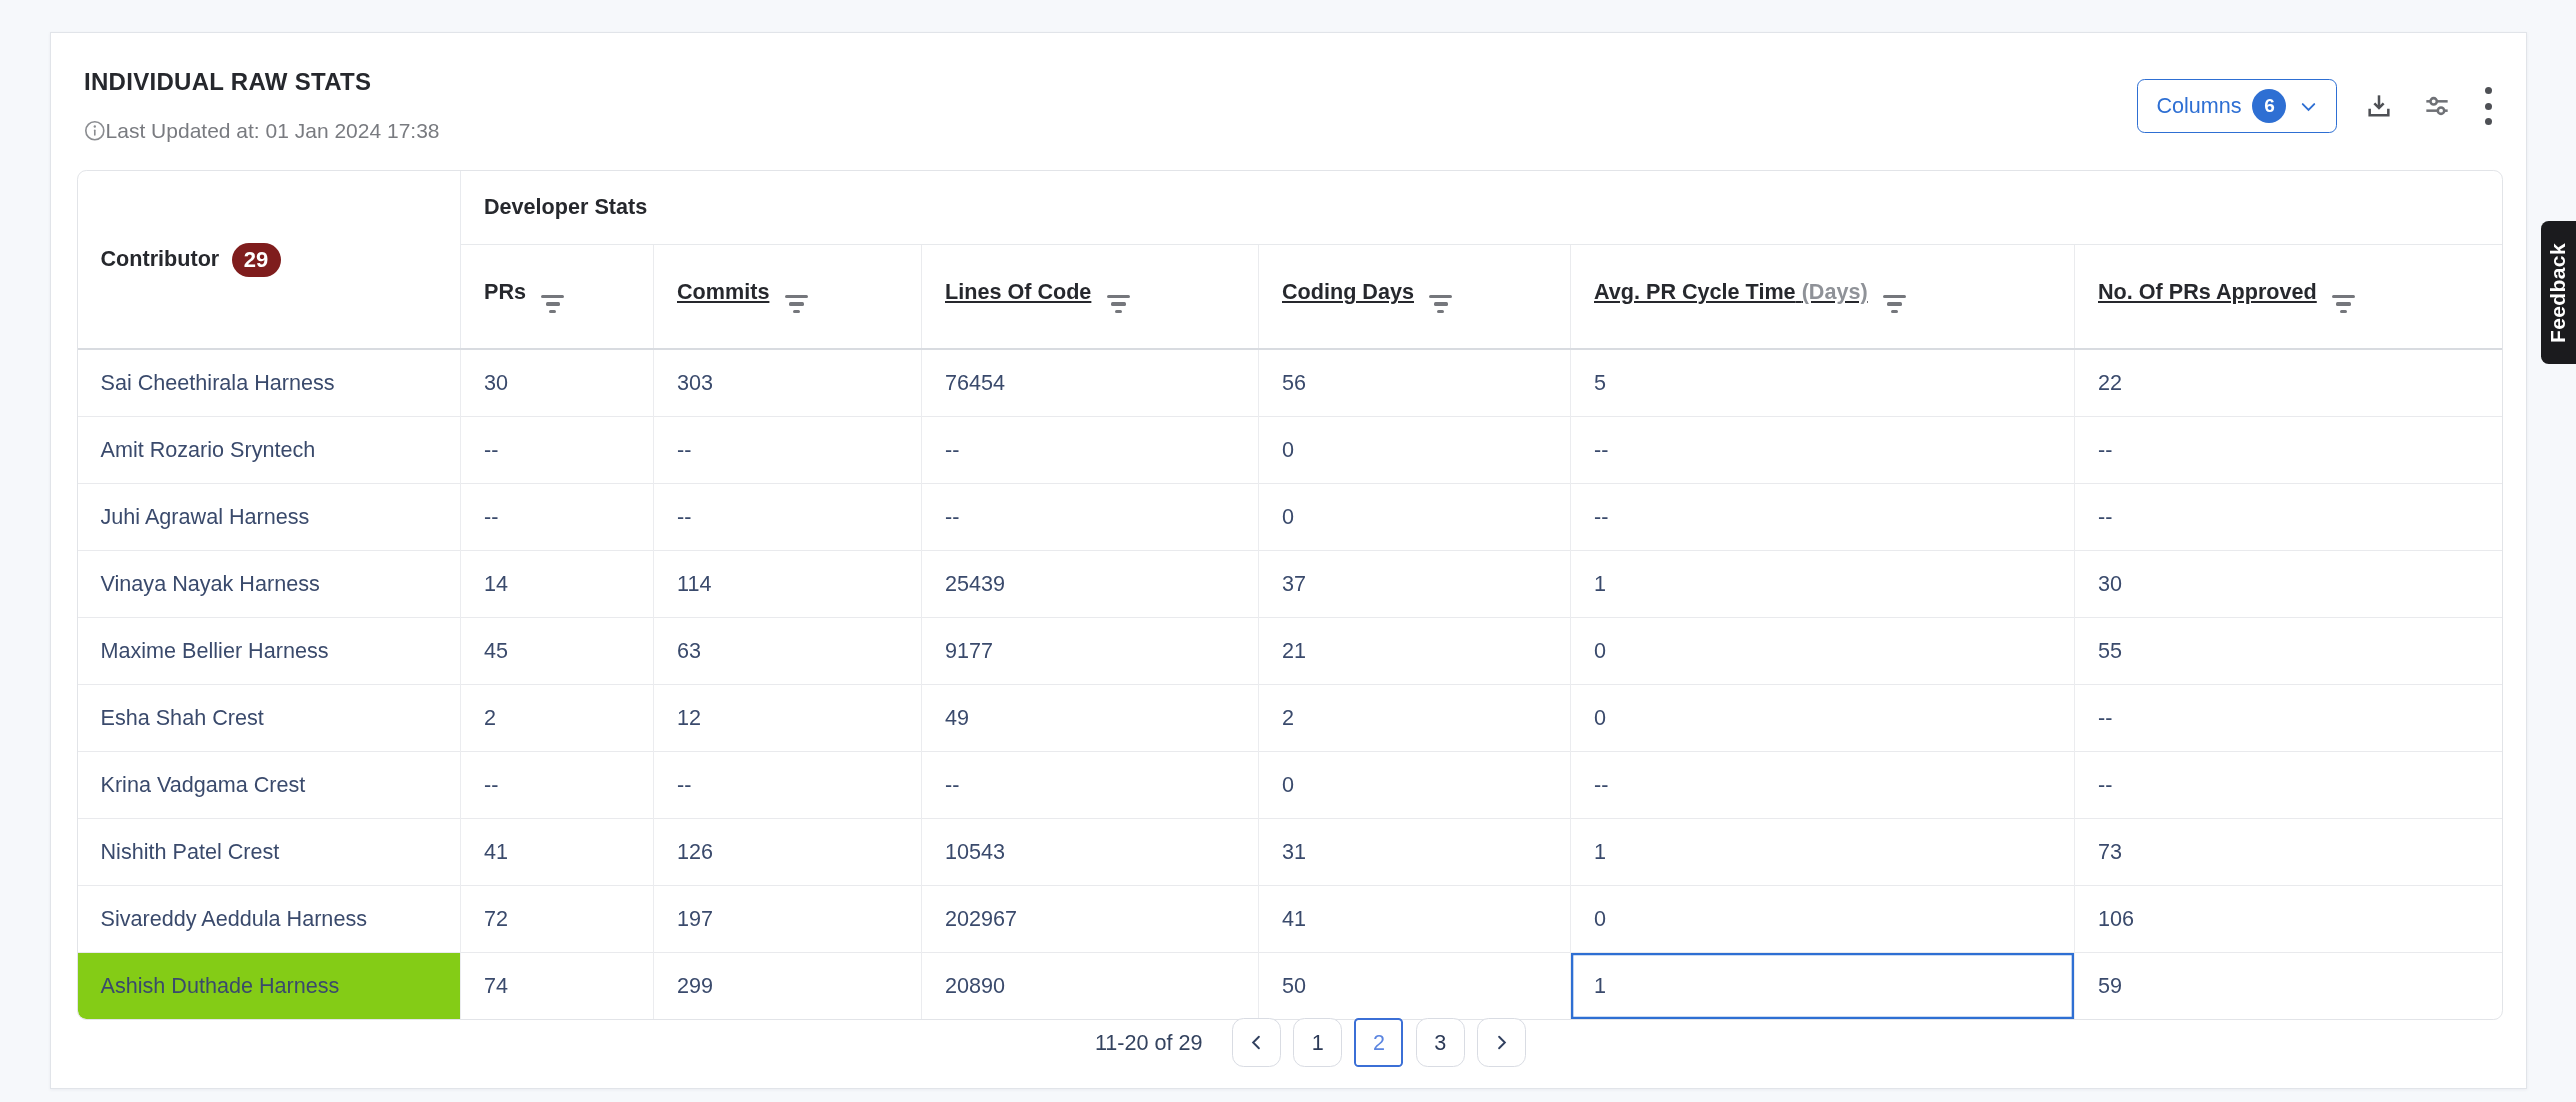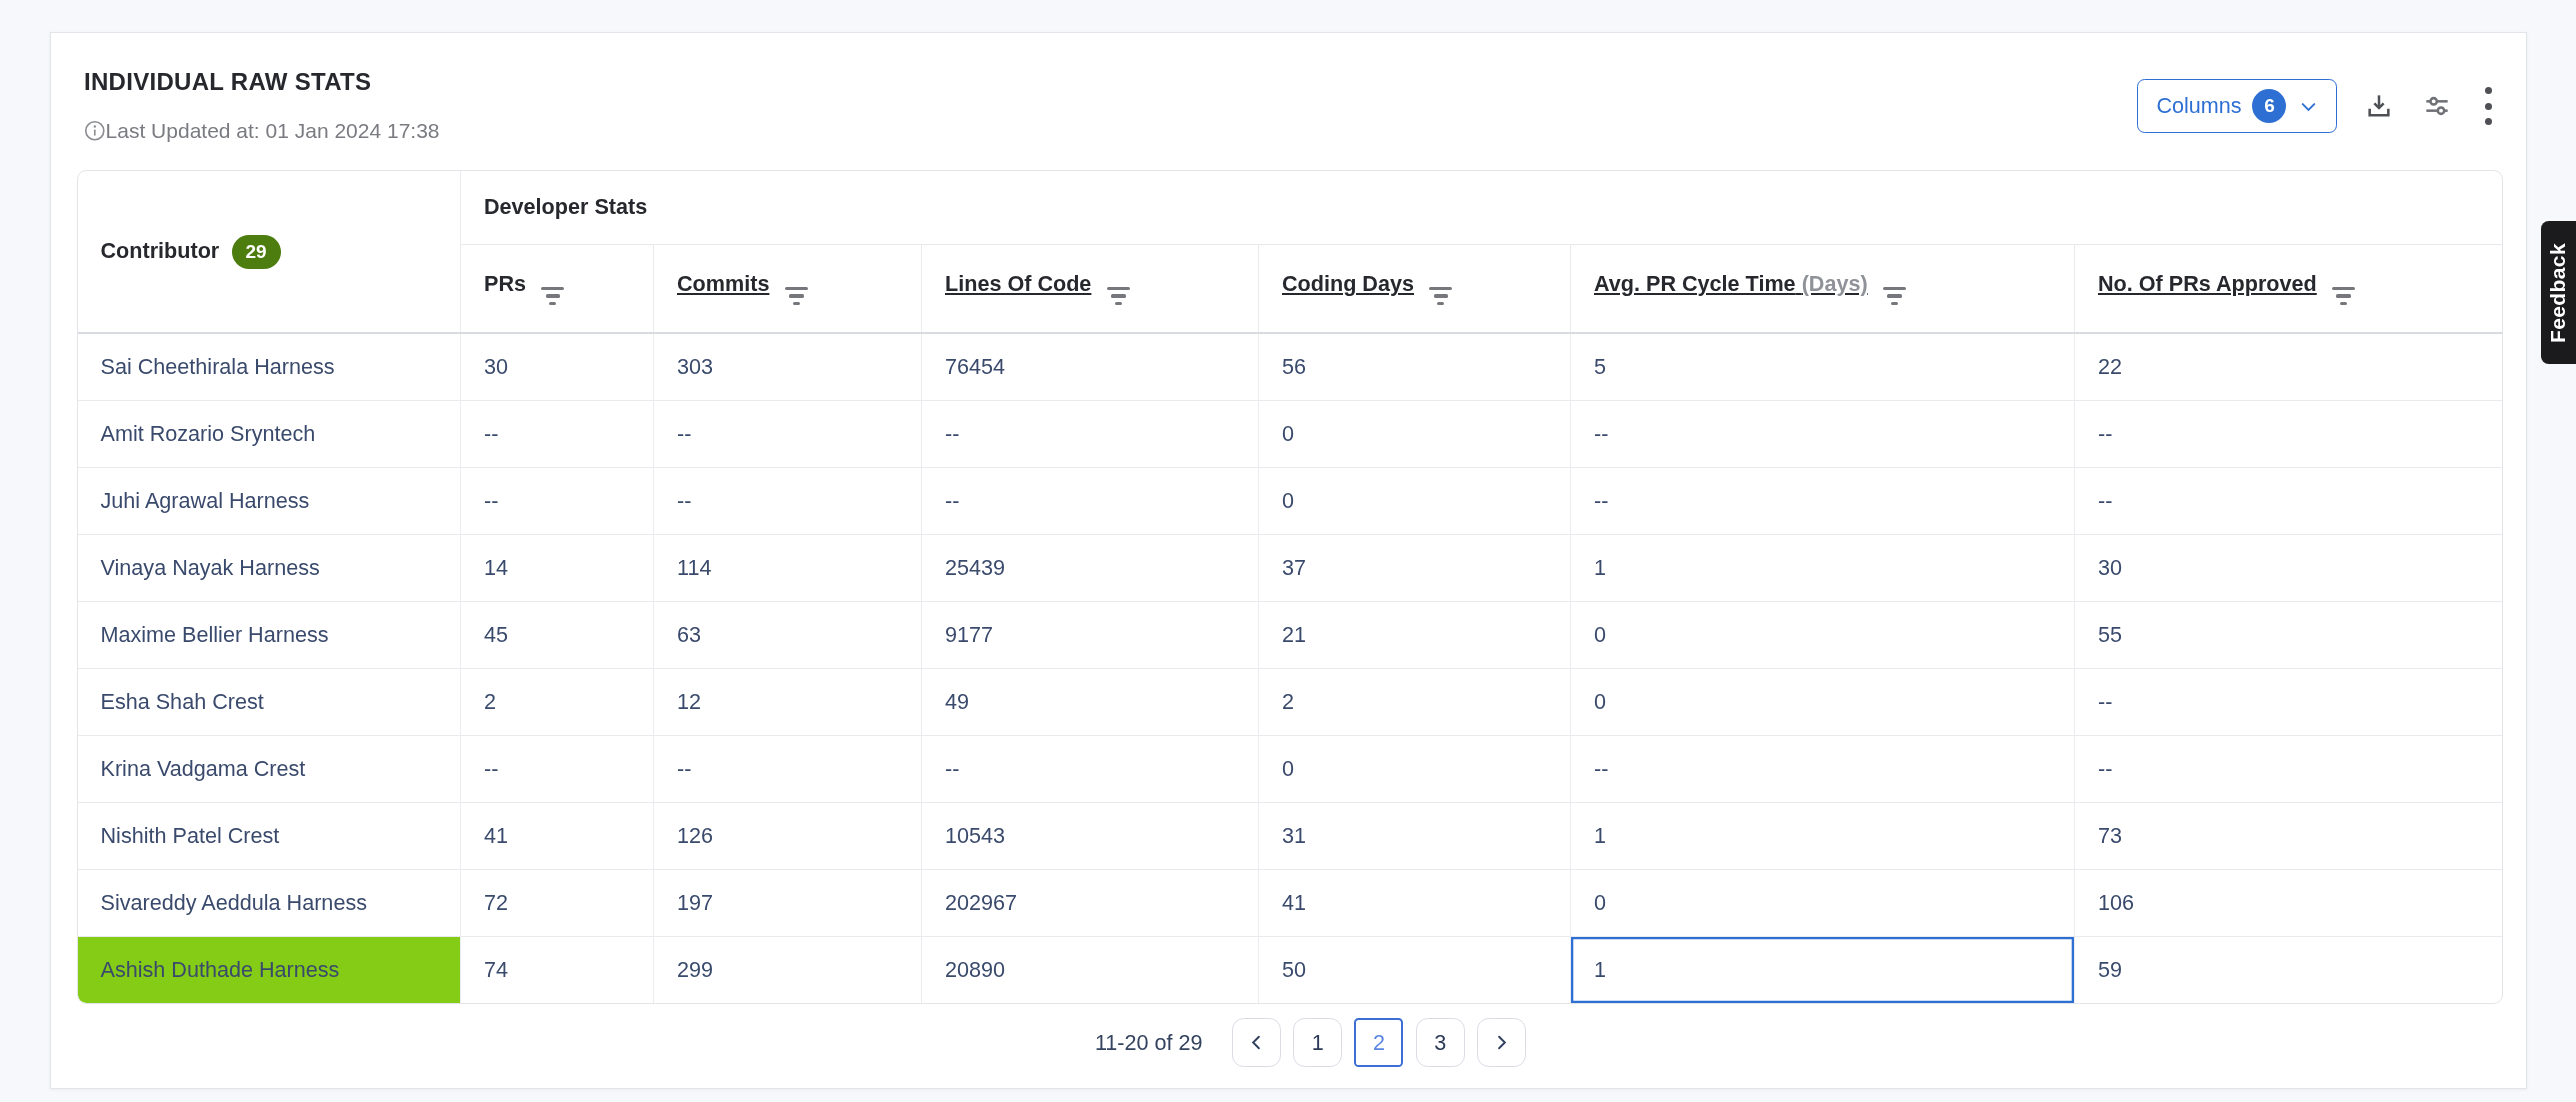--- a/index.html
+++ b/index.html
@@ -41,33 +41,33 @@
   .kebab i { width:7px; height:7px; border-radius:50%; background:#4e5055; }
   
   .table-wrap {
     position:absolute; left:25.5px; top:137px; width:2426px;
     border:1.5px solid #e2e4e8; border-radius:9.3px; overflow:hidden; background:#fff;
   }
   table { width:100%; border-collapse:collapse; table-layout:fixed; }
   th, td { text-align:left; vertical-align:middle; padding-left:23px; }
   th { font-size:21.6px; font-weight:700; color:#26282d; }
   .row-group th { height:73px; }
-  .row-cols th { height:89px; border-top:1.5px solid #e7e9ec; }
+  .row-cols th { height:105px; border-top:1.5px solid #e7e9ec; }
   th.contributor-th { border-right:1.5px solid #e8eaee; border-top:none; }
   .row-cols th + th { border-left:1.5px solid #eaebee;text-decoration:underline; }
   .hdr-suffix { color:#8f9298; }
   .filter-icon { display:inline-flex; flex-direction:column; align-items:center; gap:4.6px; margin-left:15.4px; vertical-align:1.5px; }
   .filter-icon i { display:block; height:3.1px; border-radius:1.5px; background:#75777c; }
   .filter-icon i:nth-child(1){ width:23px; }
   .filter-icon i:nth-child(2){ width:14.7px; }
   .filter-icon i:nth-child(3){ width:7px; }
   .contrib-pill {
     display:inline-flex; align-items:center; justify-content:center;
     min-width:49px; height:34px; padding:0 12.3px; margin-left:12.3px;
-    border-radius:18.5px; background:#4d7c0f; color:#fff; font-size:19px; font-weight:700;
+    border-radius:18.5px; background:#7f1d1d; color:#fff; font-size:22px; font-weight:700;
     vertical-align:middle;
   }
   tbody td {
     height:67px; font-size:21.6px; color:#3a4a6c;
     border-top:1.5px solid #e9eaed;
   }
   tbody td + td { border-left:1.5px solid #ebecef; }
   tbody td:first-child { border-left:none; }
   tbody tr:first-child td { border-top:2.3px solid #d8dbe0; }
   td.cell-hover { background:#84cc16; border-bottom-left-radius:7.7px; }

